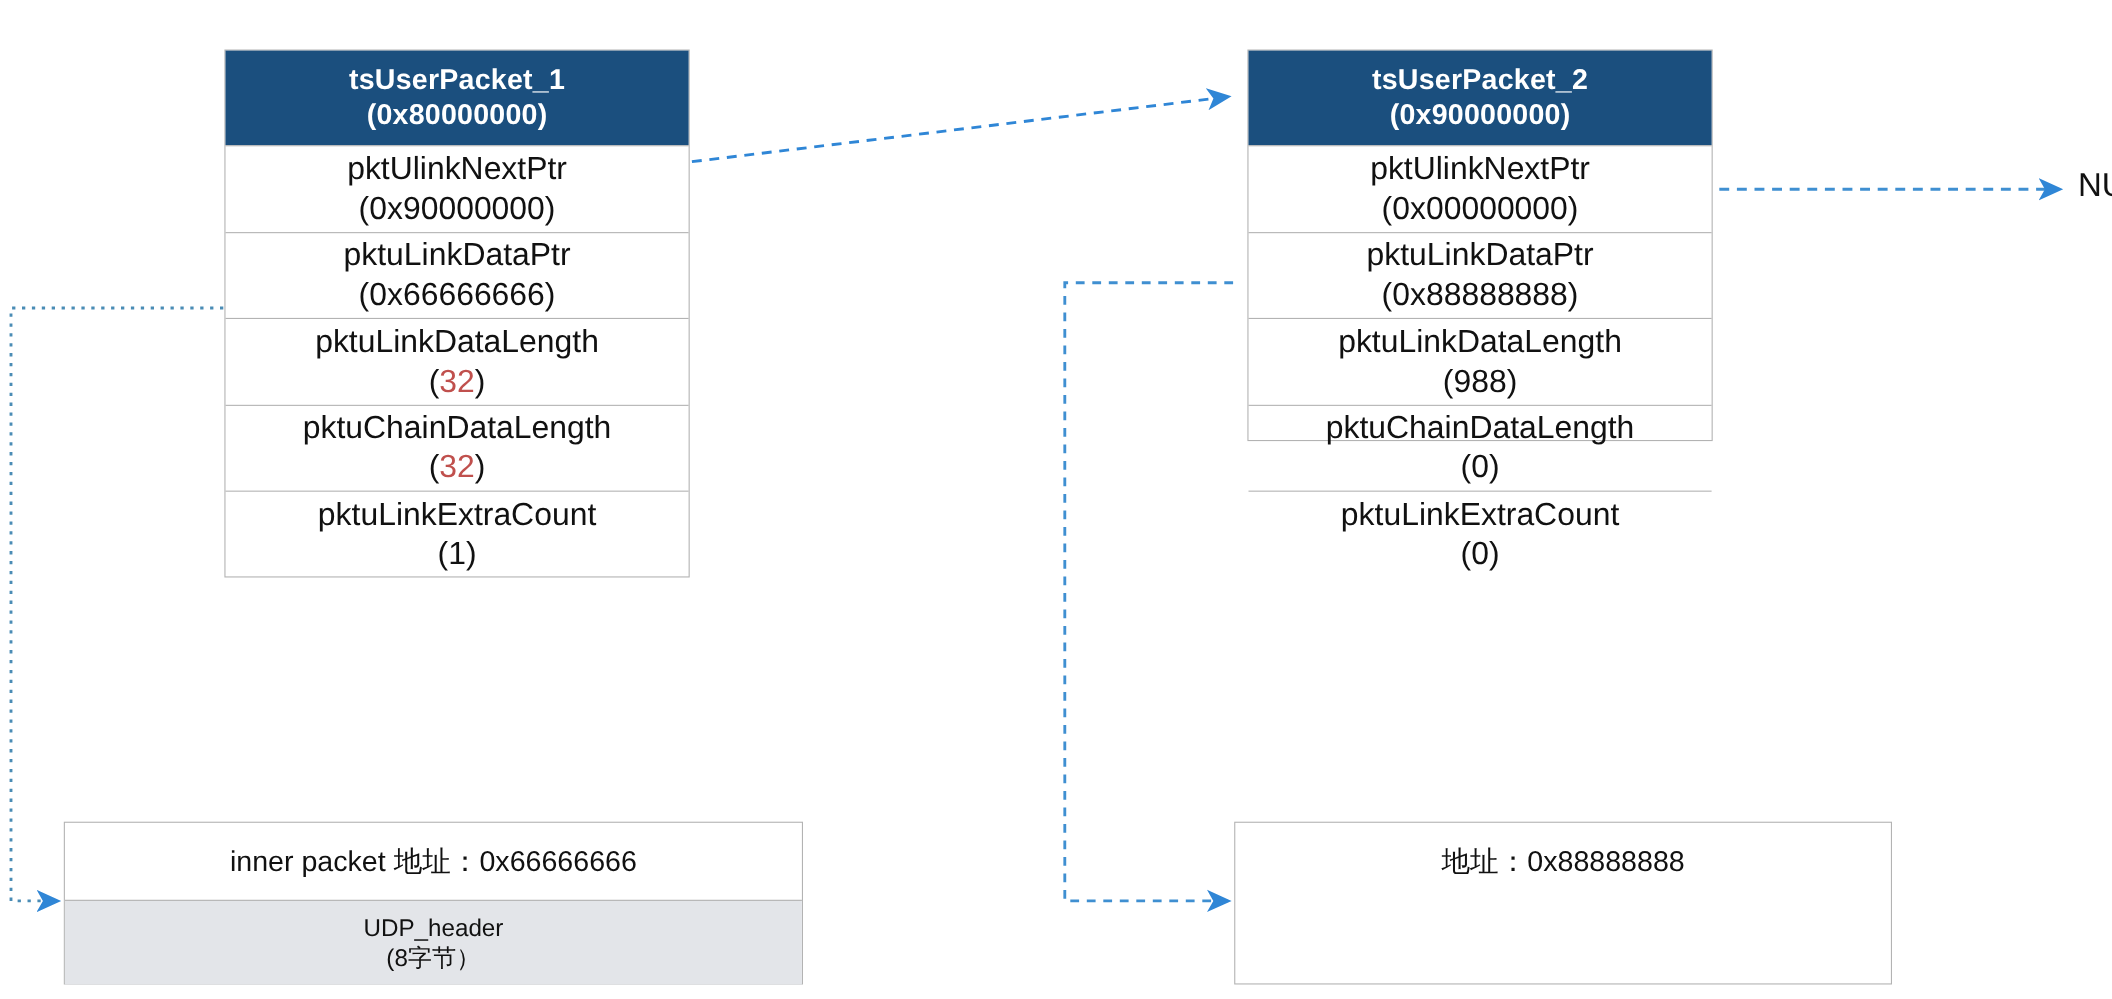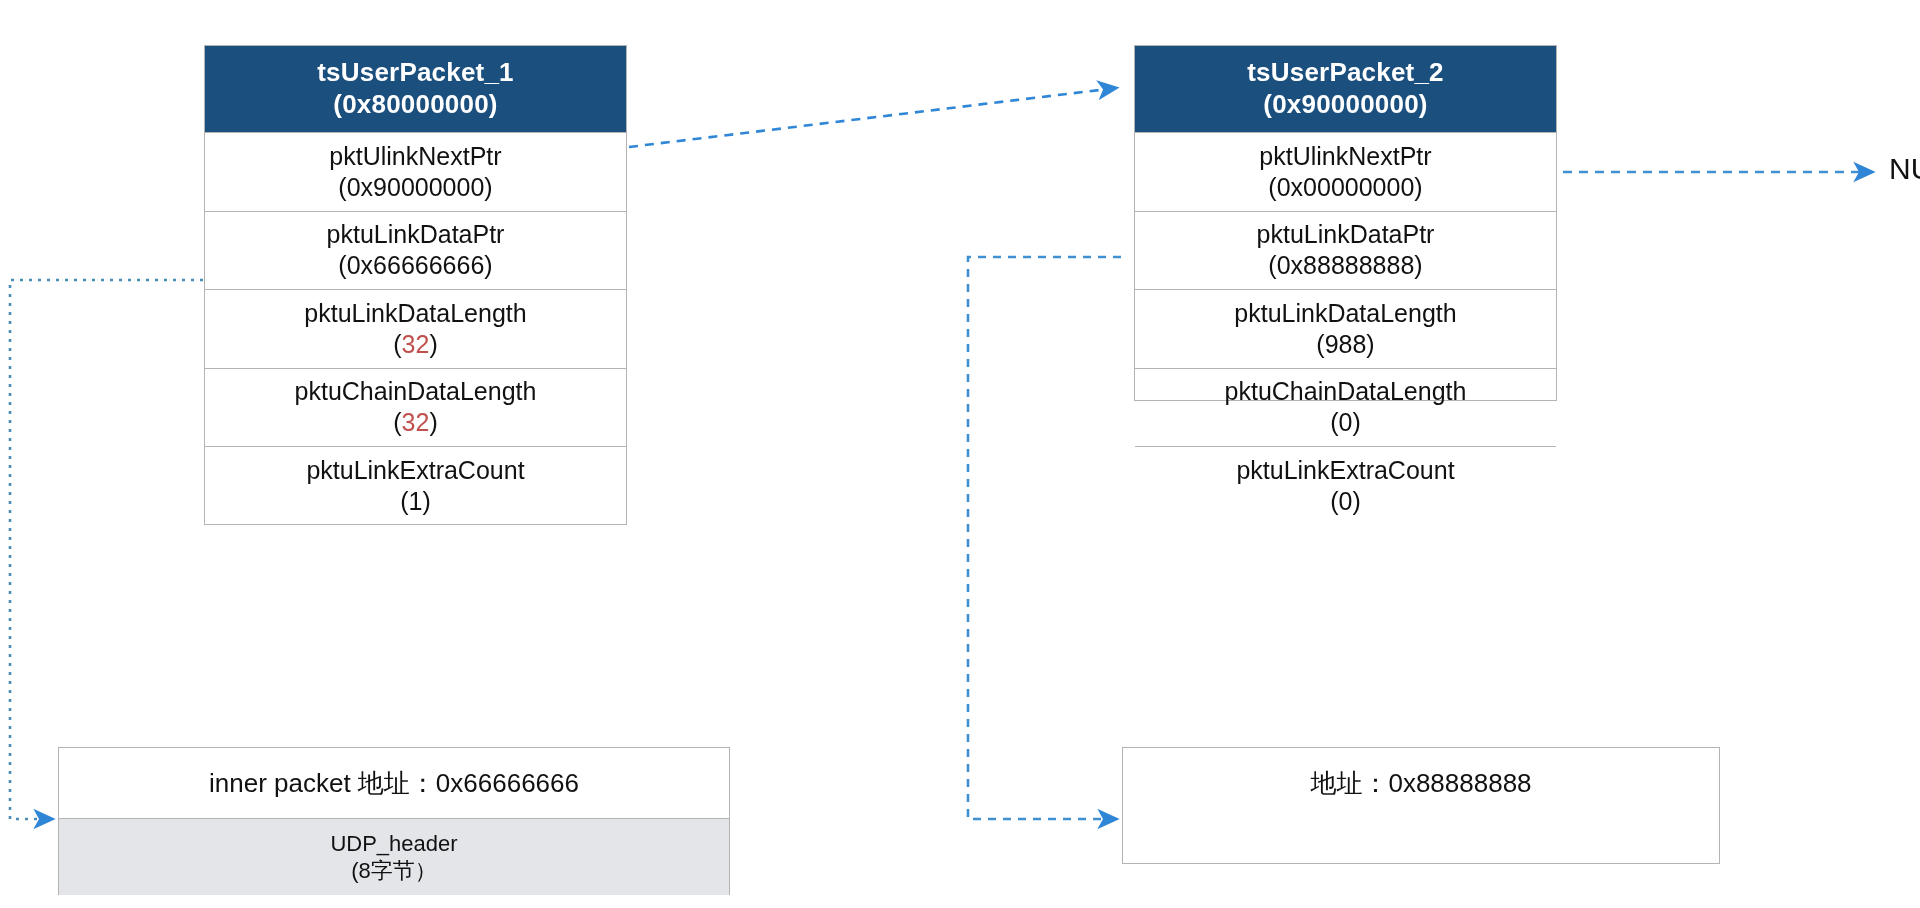--- a/index.html
+++ b/index.html
@@ -5,21 +5,21 @@
   html,body{margin:0;padding:0;}
   body{width:1920px;height:908px;background:#ffffff;font-family:"Liberation Sans",sans-serif;overflow:hidden;position:relative;}
   #stage{position:absolute;left:0;top:0;width:1920px;height:908px;}
 
   .struct{position:absolute;border:1px solid #b3b3b3;box-sizing:border-box;background:#fff;}
   .struct .hdr{background:#1b4f7e;color:#ffffff;font-weight:bold;text-align:center;
     display:flex;flex-direction:column;align-items:center;justify-content:center;
     height:86px;box-sizing:border-box;line-height:1.22;font-size:26px;letter-spacing:.2px;}
   .struct .row{border-top:1px solid #b3b3b3;height:78.5px;box-sizing:border-box;
     display:flex;flex-direction:column;align-items:center;justify-content:center;
-    font-size:25px;color:#111;line-height:1.25;text-align:right;}
+    font-size:29px;color:#111;line-height:1.25;text-align:right;}
   .struct .row .nm{white-space:nowrap;}
   .struct .row .vl{white-space:nowrap;}
   .struct .row .vl .red{color:#c0504d;margin-top:28px;}
 
   .pktbox{position:absolute;border:1px solid #b3b3b3;box-sizing:border-box;background:#fff;}
   .pktbox .top{height:70px;display:flex;align-items:center;justify-content:center;
     font-size:26px;color:#111;box-sizing:border-box;}
   .pktbox .cells{display:flex;height:76px;border-top:1px solid #b3b3b3;background:#e3e5e9;}
   .pktbox .cell{flex:1 1 0;display:flex;flex-direction:column;align-items:center;justify-content:center;
     font-size:22px;color:#111;line-height:1.25;text-align:center;box-sizing:border-box;}
@@ -109,17 +109,17 @@
   <div class="pktbox" style="left:58px;top:747px;width:672px;height:148px;">
     <div class="top">inner packet 地址：0x66666666</div>
     <div class="cells">
       <div class="cell">
         <span>UDP_header</span>
         <span>(8字节）</span>
       </div>
     </div>
   </div>
 
-  <div class="pktbox" style="left:1122px;top:747px;width:598px;height:117px;">
+  <div class="pktbox" style="left:1122px;top:747px;width:598px;height:148px;">
     <div class="top">地址：0x88888888</div>
   </div>
 
 </div>
 
 </body></html>

